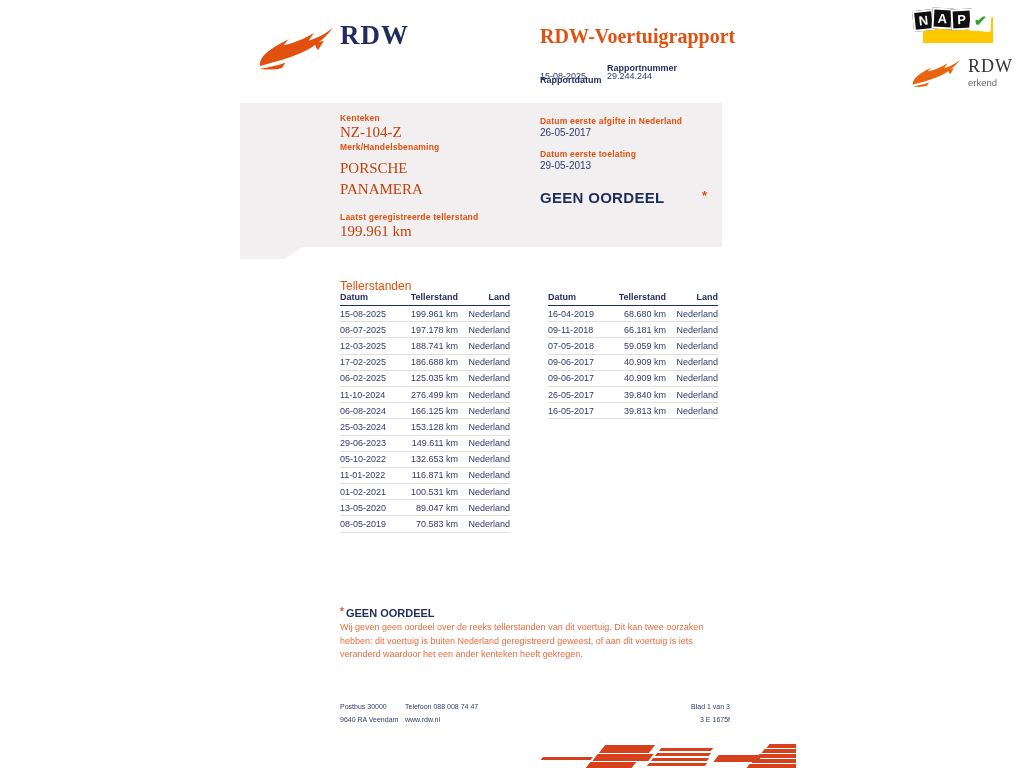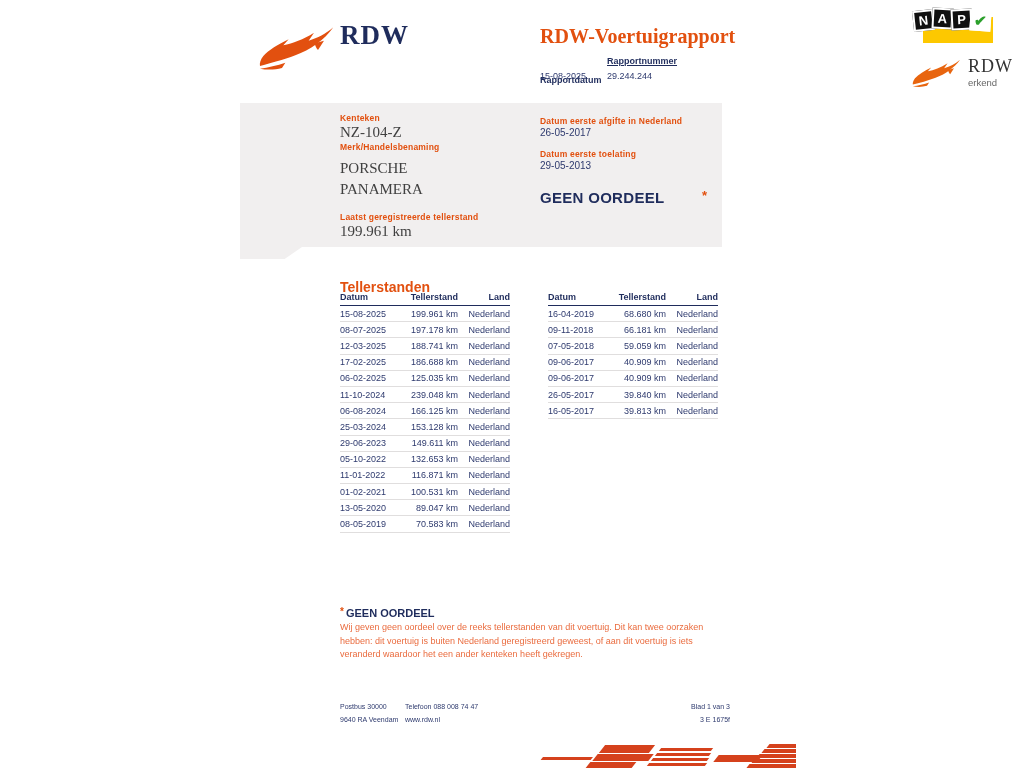--- a/index.html
+++ b/index.html
@@ -22,21 +22,21 @@
   }
   .report-title {
     left: 540px; top: 25px;
     font-family: "Liberation Serif", serif;
     font-size: 20px; font-weight: 700;
     color: #e2500f;
   }
   .hdr-label { font-size: 9px; font-weight: 700; color: #1f2c5c; }
   .hdr-value { font-size: 9px; color: #2e3a6e; }
   .report-date-label  { left: 540px; top: 59px; margin-top: 16px; }
-  .report-num-label   { left: 607px; top: 56px; text-decoration: underline; }
+  .report-num-label   { left: 607px; top: 63px; }
   .report-date-value  { left: 540px; top: 71px; }
   .report-num-value   { left: 607px; top: 71px; }
 
   
   .nap-logo { left: 913px; top: 6px; width: 100px; height: 42px; }
   .nap-yellow {
     position: absolute; left: 10px; top: 11px; width: 70px; height: 26px;
     background: #fdc800;
   }
   .nap-tile {
@@ -68,41 +68,41 @@
     background: #f1efef;
   }
   .vehicle-panel-tail {
     left: 240px; top: 247px; width: 62px; height: 12px;
     background: #f1efef;
     clip-path: polygon(0 0, 100% 0, 72% 100%, 0 100%);
   }
   .fld-label { font-size: 8.5px; font-weight: 700; color: #e2500f; letter-spacing: 0.2px; }
   .fld-value {
     font-family: "Liberation Serif", serif;
-    font-size: 15px; color: #404040;
+    font-size: 15px; color: #c2410c;
   }
   .kenteken-label   { left: 340px; top: 113px; }
   .kenteken-value   { left: 340px; top: 124px; }
   .merk-label       { left: 340px; top: 142px; }
   .merk-value       { left: 340px; top: 160px; }
   .model-value      { left: 340px; top: 181px; }
   .teller-label     { left: 340px; top: 212px; }
   .teller-value     { left: 340px; top: 223px; }
   .afgifte-label    { left: 540px; top: 116px; }
   .afgifte-value    { left: 540px; top: 127px; font-size: 10px; font-family: "Liberation Sans", sans-serif; color: #2e3a6e; }
   .toelating-label  { left: 540px; top: 149px; }
   .toelating-value  { left: 540px; top: 160px; font-size: 10px; font-family: "Liberation Sans", sans-serif; color: #2e3a6e; }
   .oordeel-value {
     left: 540px; top: 189px;
     font-size: 15px; font-weight: 700; color: #1f2c5c; letter-spacing: 0.3px;
   }
   .oordeel-marker { left: 702px; top: 188px; color: #e2500f; font-size: 13px; font-weight: 700; }
 
   
-  .section-title { left: 340px; top: 279px; font-size: 14px; font-weight: 700; color: #e2500f; }
+  .section-title { left: 340px; top: 279px; font-size: 12px; font-weight: 400; color: #e2500f; }
   .meter-table { border-collapse: collapse; table-layout: fixed; width: 170px; }
   .meter-table-left  { left: 340px; top: 291px; }
   .meter-table-right { left: 548px; top: 291px; }
   .meter-table th {
     font-size: 9px; font-weight: 700; color: #1f2c5c;
     border-bottom: 1.5px solid #1f2c5c;
     padding: 1px 0 3px 0;
   }
   .meter-table td {
     font-size: 9px; color: #2e3a6e;
@@ -228,21 +228,21 @@
         <td class="col-tellerstand">186.688 km</td>
         <td class="col-land">Nederland</td>
       </tr>
       <tr>
         <td class="col-datum">06-02-2025</td>
         <td class="col-tellerstand">125.035 km</td>
         <td class="col-land">Nederland</td>
       </tr>
       <tr>
         <td class="col-datum">11-10-2024</td>
-        <td class="col-tellerstand">239.048 km</td>
+        <td class="col-tellerstand">276.499 km</td>
         <td class="col-land">Nederland</td>
       </tr>
       <tr>
         <td class="col-datum">06-08-2024</td>
         <td class="col-tellerstand">166.125 km</td>
         <td class="col-land">Nederland</td>
       </tr>
       <tr>
         <td class="col-datum">25-03-2024</td>
         <td class="col-tellerstand">153.128 km</td>

